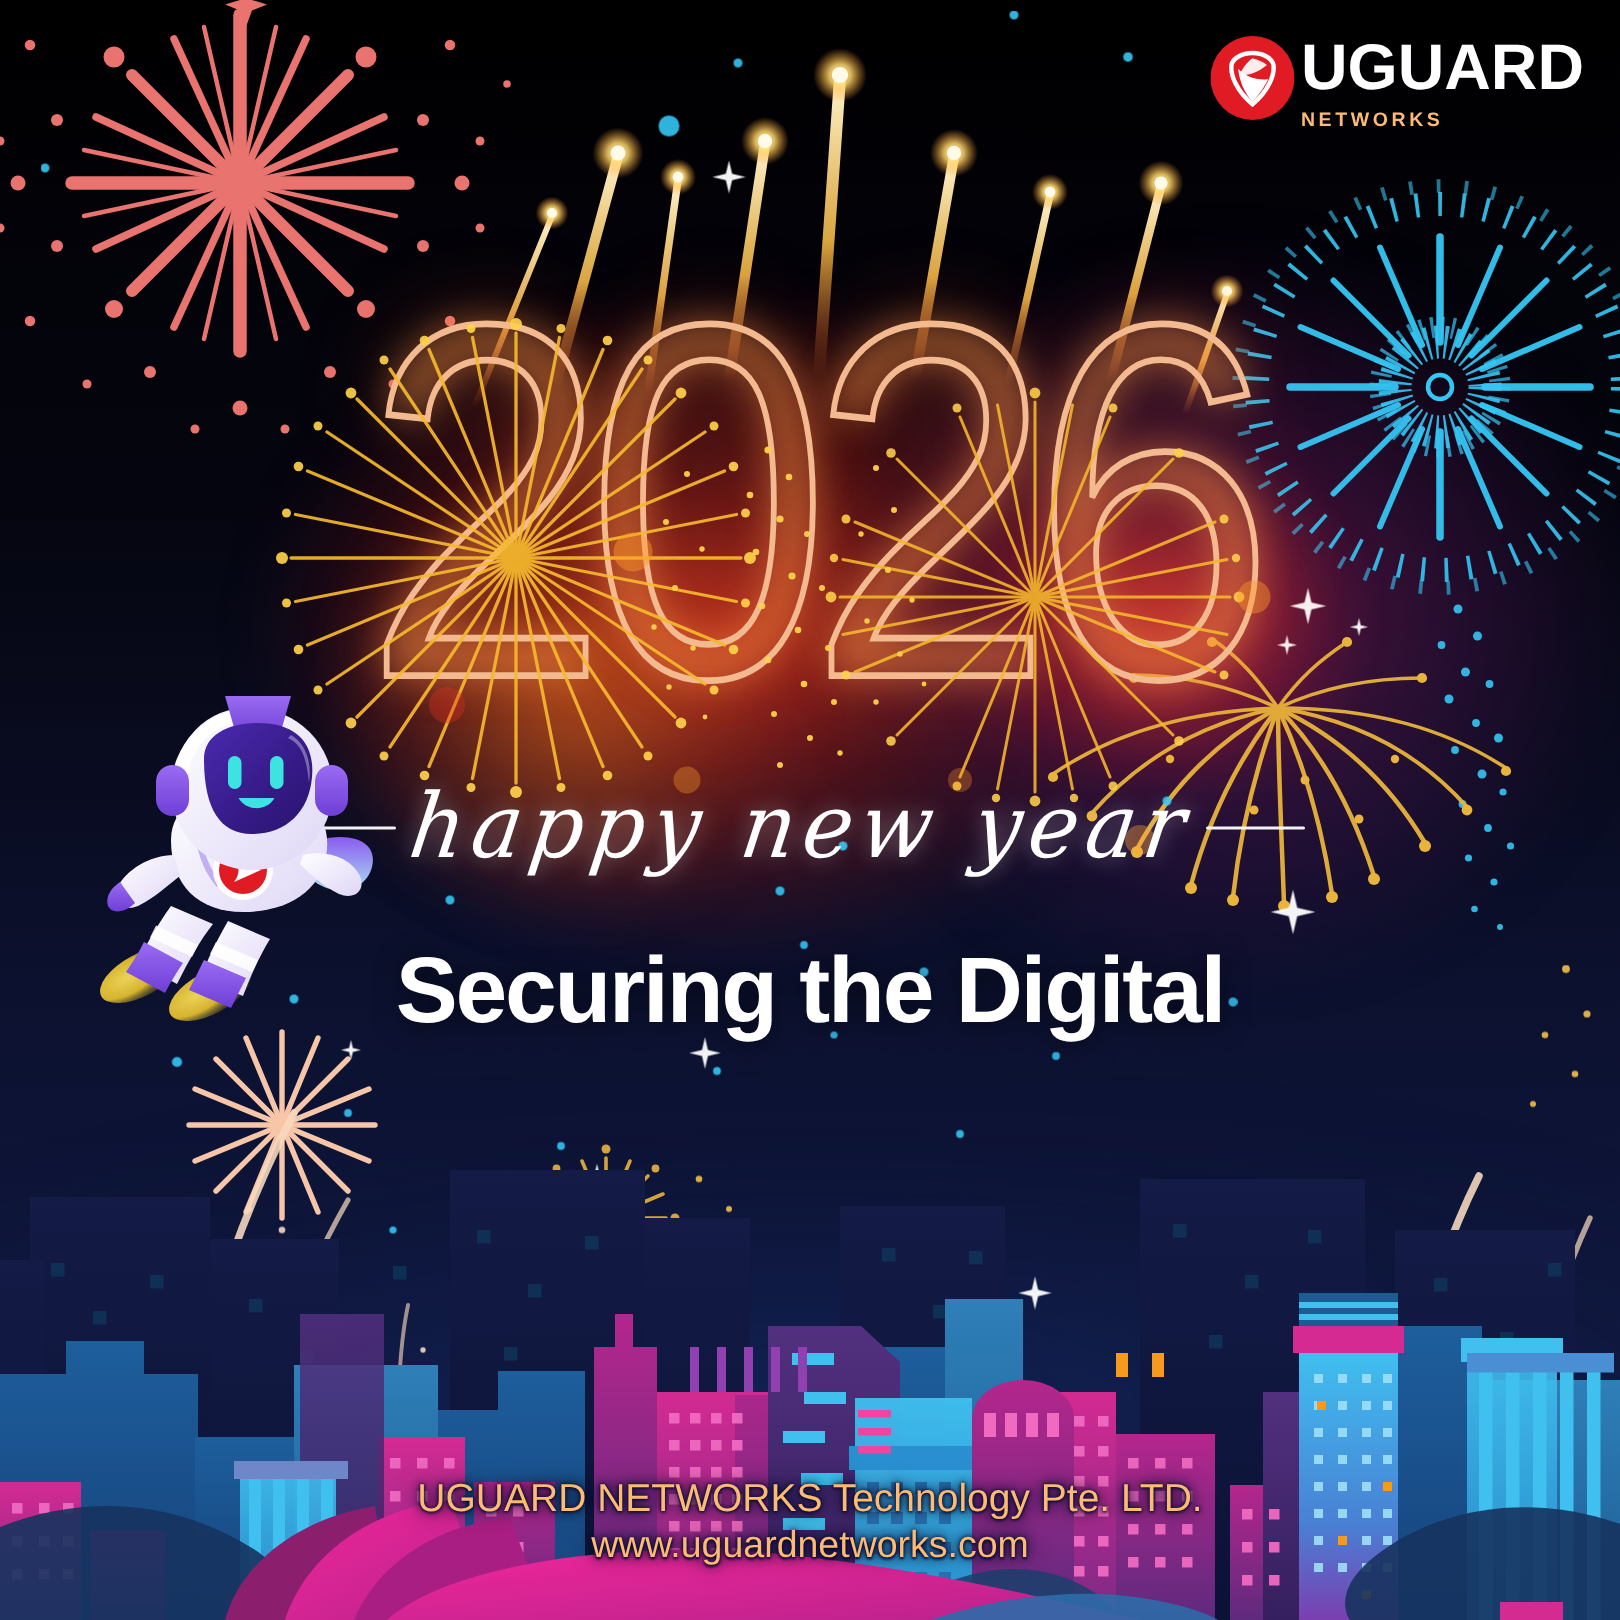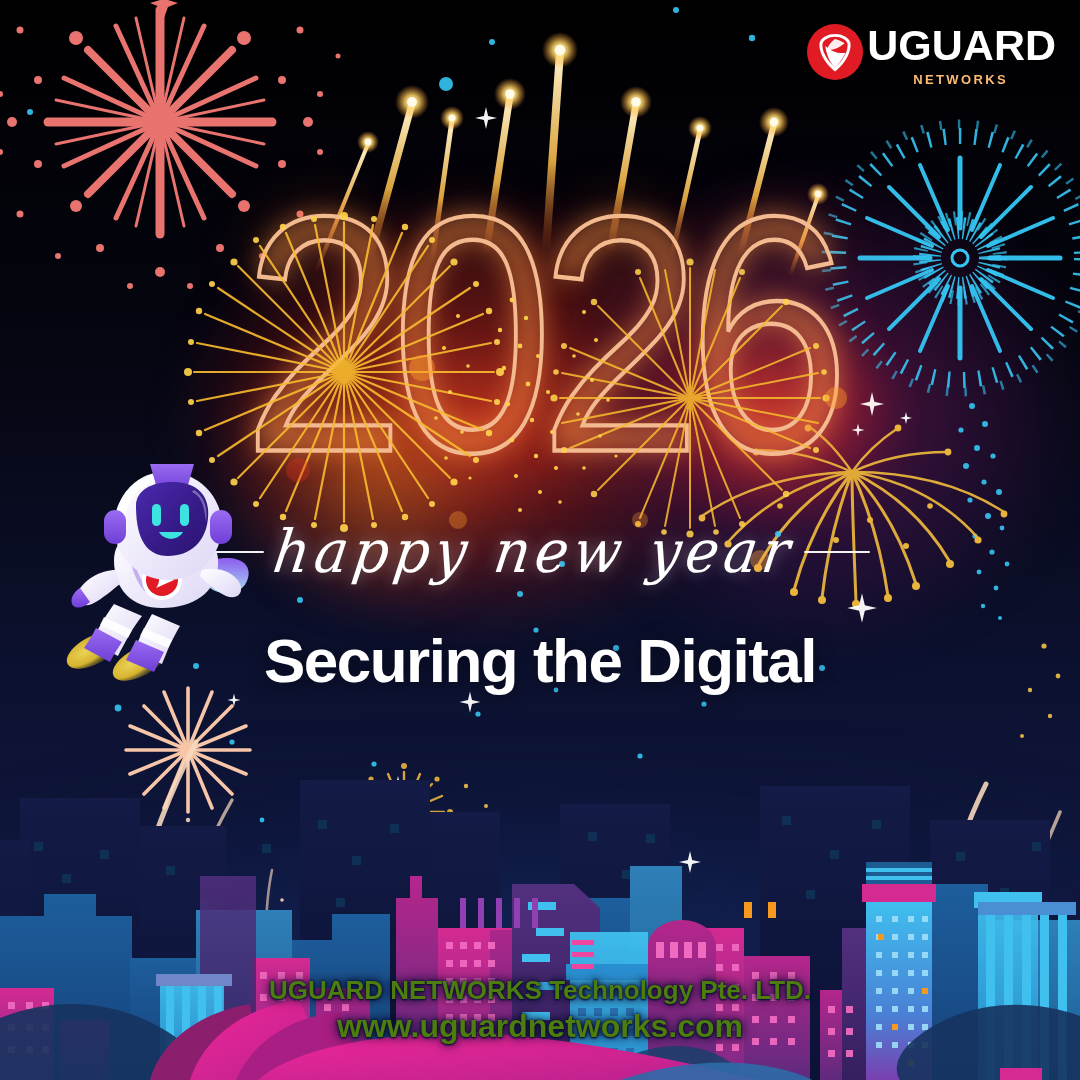--- a/index.html
+++ b/index.html
@@ -43,21 +43,21 @@
   }
   .glow-bottom{
     left:-120px; top:760px; width:1320px; height:360px;
     background:radial-gradient(ellipse at center, rgba(18,40,96,.55) 0%, rgba(10,20,60,.22) 55%, rgba(0,0,0,0) 80%);
     filter:blur(24px); border-radius:0;
   }
 
   
   .logo{ position:absolute; right:24px; top:24px; display:flex; align-items:flex-start; z-index:40; }
   .logo-mark{ width:56px; height:56px; flex:none; }
-  .logo-text{ margin-left:4px; display:flex; flex-direction:column; align-items:center; }
+  .logo-text{ margin-left:4px; display:flex; flex-direction:column; align-items:flex-start; }
   .logo-word{ color:#fff; font-size:43px; font-weight:700; line-height:1; letter-spacing:0px; }
   .logo-sub{ color:#fdba74; font-size:13px; font-weight:700; letter-spacing:2.4px; margin-top:5px; margin-right:2px; }
 
   
   .year-wrap{ position:absolute; left:0; right:0; top:196px; text-align:center; z-index:25; }
   .year{
     display:inline-block;
     font-family:"Liberation Sans", sans-serif;
     font-size:300px; line-height:.92; font-weight:400;
     letter-spacing:-14px;
@@ -93,24 +93,24 @@
     letter-spacing:-1.5px;
     text-shadow:0 2px 18px rgba(0,0,0,.55);
   }
   .headline div{ display:block; }
 
   
   .footer{
     position:absolute; left:0; right:0; bottom:34px; z-index:45; text-align:center;
   }
   .footer .l1, .footer .l2{
-    color:#4d7c0f; font-size:26px; font-weight:700; line-height:1.25;
+    color:#fdba74; font-size:26px; font-weight:400; line-height:1.25;
     text-shadow:0 0 7px #0b1030, 0 0 14px #0b1030, 0 0 3px #0b1030, 0 1px 2px #0b1030;
   }
-  .footer .l2{ font-size:32px; }
+  .footer .l2{ font-size:25px; }
 
   
   .mascot{ position:absolute; left:52px; top:442px; width:230px; height:250px; z-index:35; }
 
   
   .layer{ position:absolute; inset:0; width:1080px; height:1080px; }
   .city{ position:absolute; left:0; bottom:0; width:1080px; height:300px; z-index:15; }
 </style>
 </head>
 <body>

